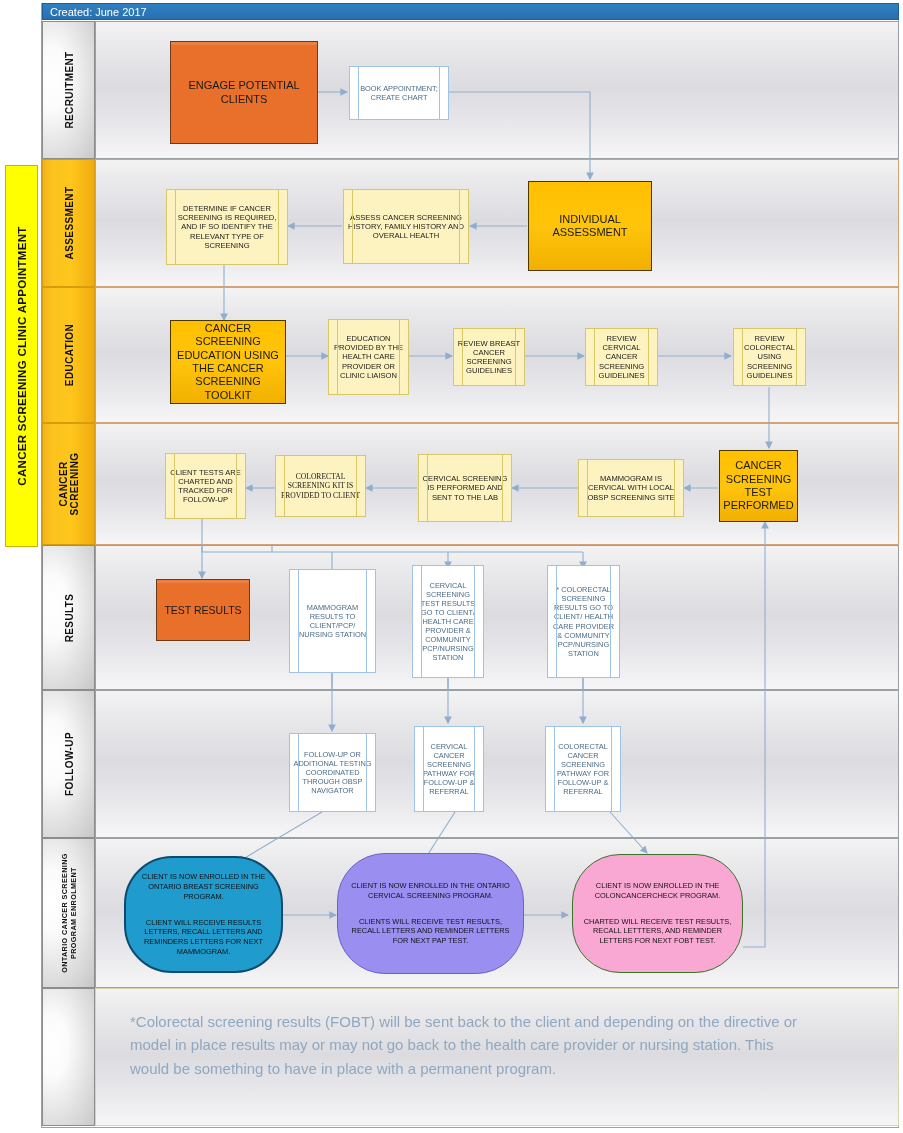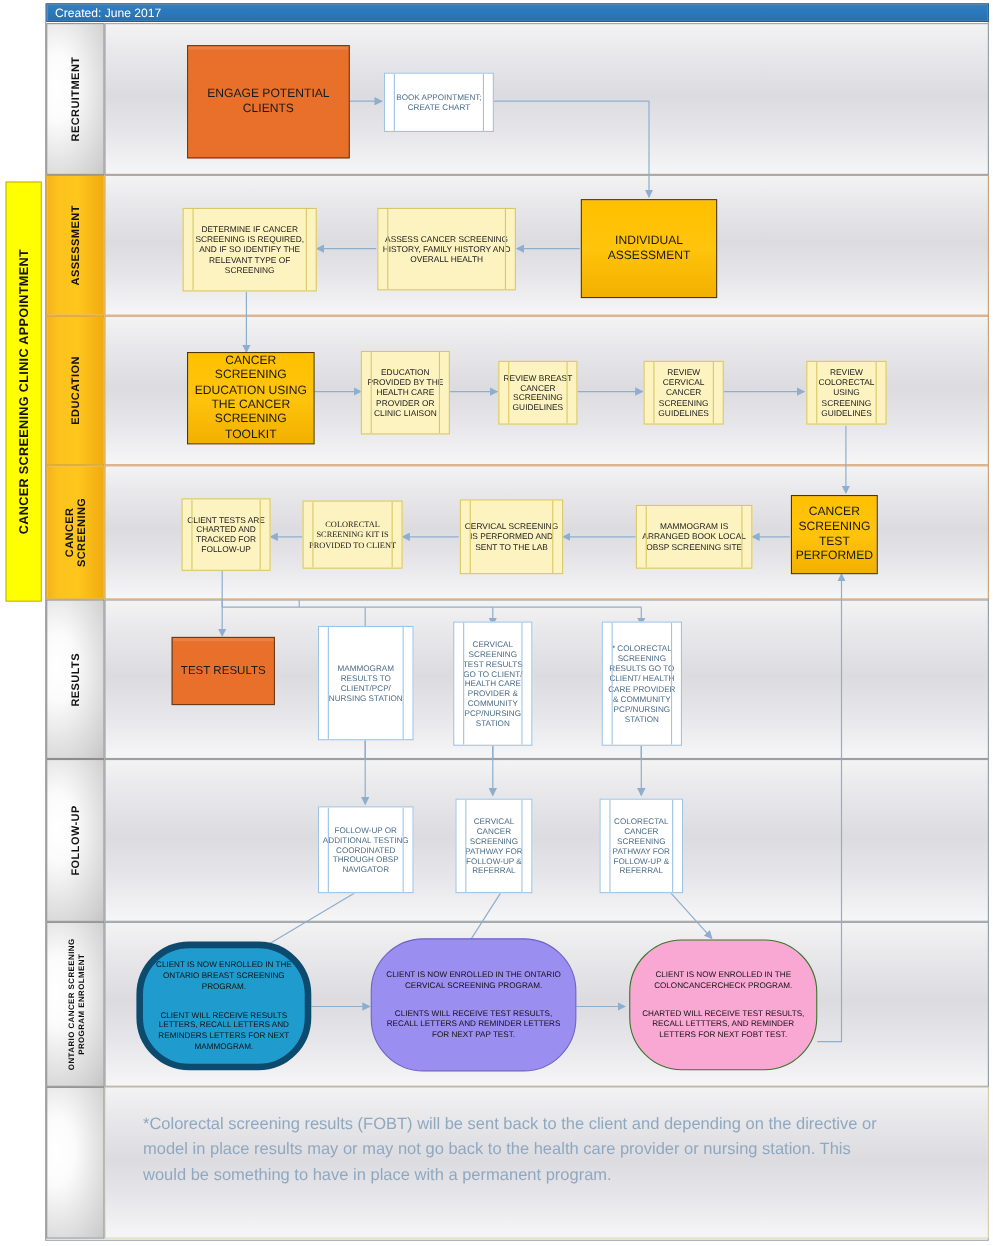--- a/index.html
+++ b/index.html
@@ -57,21 +57,21 @@
   .n-pale::after{right:8px;}
 
   
   .n-white{background:#ffffff;border:1px solid #9dc3e6;color:#4a6b86;font-size:7.4px;}
   .n-white::before,.n-white::after{content:"";position:absolute;top:0;bottom:0;width:0;border-left:1px solid #9dc3e6;}
   .n-white::before{left:8px;}
   .n-white::after{right:8px;}
 
   
   .n-round{border-radius:48px;font-size:7.4px;color:#111;}
-  .n-blue{background:#1f9bce;border:6px solid #0c4a6e;}
+  .n-blue{background:#1f9bce;border:2px solid #0c4a6e;}
   .n-purple{background:#9a8ef0;border:1px solid #6e62c4;}
   .n-green{background:#f9a8d4;border:1px solid #3a7426;}
   .n-round .txt{padding:4px 10px;line-height:1.35;}
   .n-round .txt p{margin:0 0 7px 0;}
   .n-round .txt p:last-child{margin-bottom:0;margin-top:16px;}
 
   
   .footnote{position:absolute;left:130px;top:1010px;width:680px;color:#8fa8c0;
     font-size:15px;line-height:1.55;}
 
@@ -230,21 +230,21 @@
 
   <div class="node n-pale" style="left:733px;top:328px;width:73px;height:58px;">
     <span class="txt">REVIEW COLORECTAL USING SCREENING GUIDELINES</span>
   </div>
 
   <div class="node n-gold" style="left:719px;top:450px;width:79px;height:72px;">
     <span class="txt">CANCER SCREENING TEST PERFORMED</span>
   </div>
 
   <div class="node n-pale" style="left:578px;top:459px;width:106px;height:58px;">
-    <span class="txt">MAMMOGRAM IS ARRANGED BOOK LOCAL OBSP SCREENING SITE</span>
+    <span class="txt">MAMMOGRAM IS CERVICAL WITH LOCAL OBSP SCREENING SITE</span>
   </div>
 
   <div class="node n-pale" style="left:418px;top:454px;width:94px;height:68px;">
     <span class="txt">CERVICAL SCREENING IS PERFORMED AND SENT TO THE LAB</span>
   </div>
 
   <div class="node n-pale" style="left:275px;top:455px;width:91px;height:62px;font-family:Liberation Serif, serif;">
     <span class="txt">COLORECTAL SCREENING KIT IS PROVIDED TO CLIENT</span>
   </div>
 

